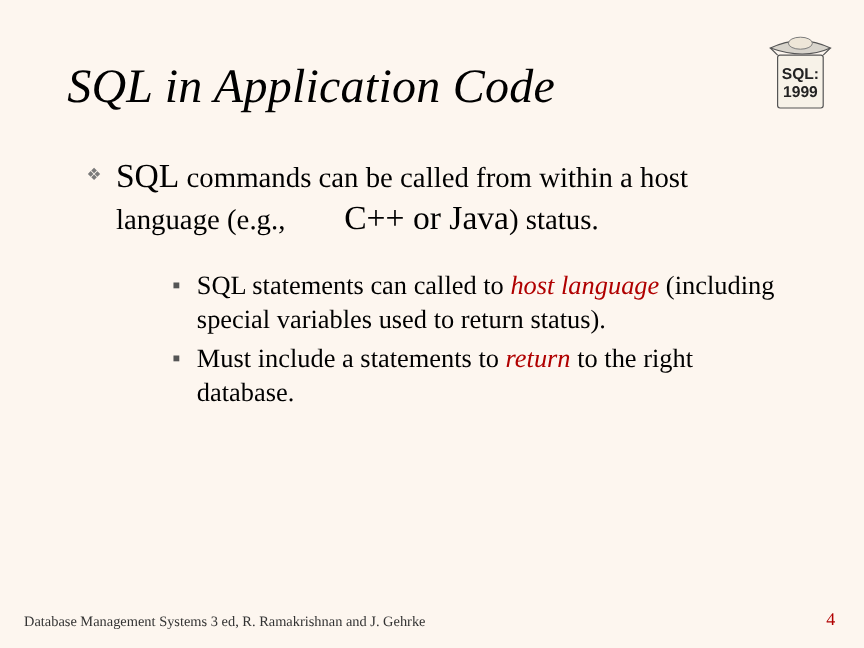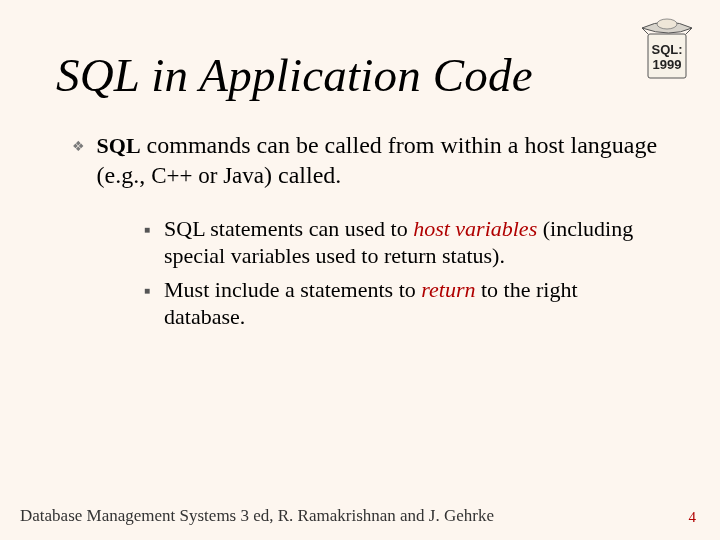--- a/index.html
+++ b/index.html
@@ -16,21 +16,21 @@
   .slide {
     width: 720px;
     height: 540px;
     position: relative;
     box-sizing: border-box;
   }
   .title {
     position: absolute;
     left: 56px;
     top: 48px;
-    font-size: 47px;
+    font-size: 40px;
     font-style: italic;
     font-weight: normal;
     letter-spacing: 0.2px;
   }
   .body {
     position: absolute;
     left: 72px;
     top: 130px;
     width: 590px;
     font-size: 24px;
@@ -72,29 +72,29 @@
   .lvl2 .text {
     flex: 1 1 auto;
   }
   .em-red-i {
     color: #b00000;
     font-style: italic;
   }
   .corner-icon {
     position: absolute;
     right: 18px;
-    top: 14px;
+    top: 26px;
     width: 70px;
     height: 68px;
   }
   .footer-left {
     position: absolute;
     left: 20px;
     bottom: 14px;
-    font-size: 17px;
+    font-size: 12px;
     color: #333;
   }
   .footer-right {
     position: absolute;
     right: 24px;
     bottom: 14px;
     font-size: 15px;
     color: #b00000;
   }
 </style>
@@ -113,29 +113,29 @@
       <text x="35" y="55" text-anchor="middle" font-family="Arial, sans-serif" font-weight="bold" font-size="13" fill="#222">1999</text>
     </svg>
   </div>
 
   <div class="title">SQL in Application Code</div>
 
   <div class="body">
     <div class="lvl1">
       <div class="bullet">❖</div>
       <div class="text">
-        <span style="font-variant: normal; font-size:22px;font-weight:bold;">SQL</span><span> commands can be called from within a host language (e.g., </span><span style="font-size:23px;">C++ or Java</span><span>) called.</span>
+        <span style="font-variant: normal; font-size:28px;">SQL</span><span> commands can be called from within a host language (e.g., </span><span style="font-size:28px;margin-left:43px;">C++ or Java</span><span>) status.</span>
       </div>
     </div>
 
     <div class="lvl2-group">
       <div class="lvl2">
         <div class="bullet">■</div>
         <div class="text">
-          <span>SQL statements can used to </span><span class="em-red-i">host variables</span><span> (including special variables used to return status).</span>
+          <span>SQL statements can called to </span><span class="em-red-i">host language</span><span> (including special variables used to return status).</span>
         </div>
       </div>
       <div class="lvl2">
         <div class="bullet">■</div>
         <div class="text">
           <span>Must include a statements to </span><span class="em-red-i">return</span><span> to the right database.</span>
         </div>
       </div>
     </div>
   </div>

